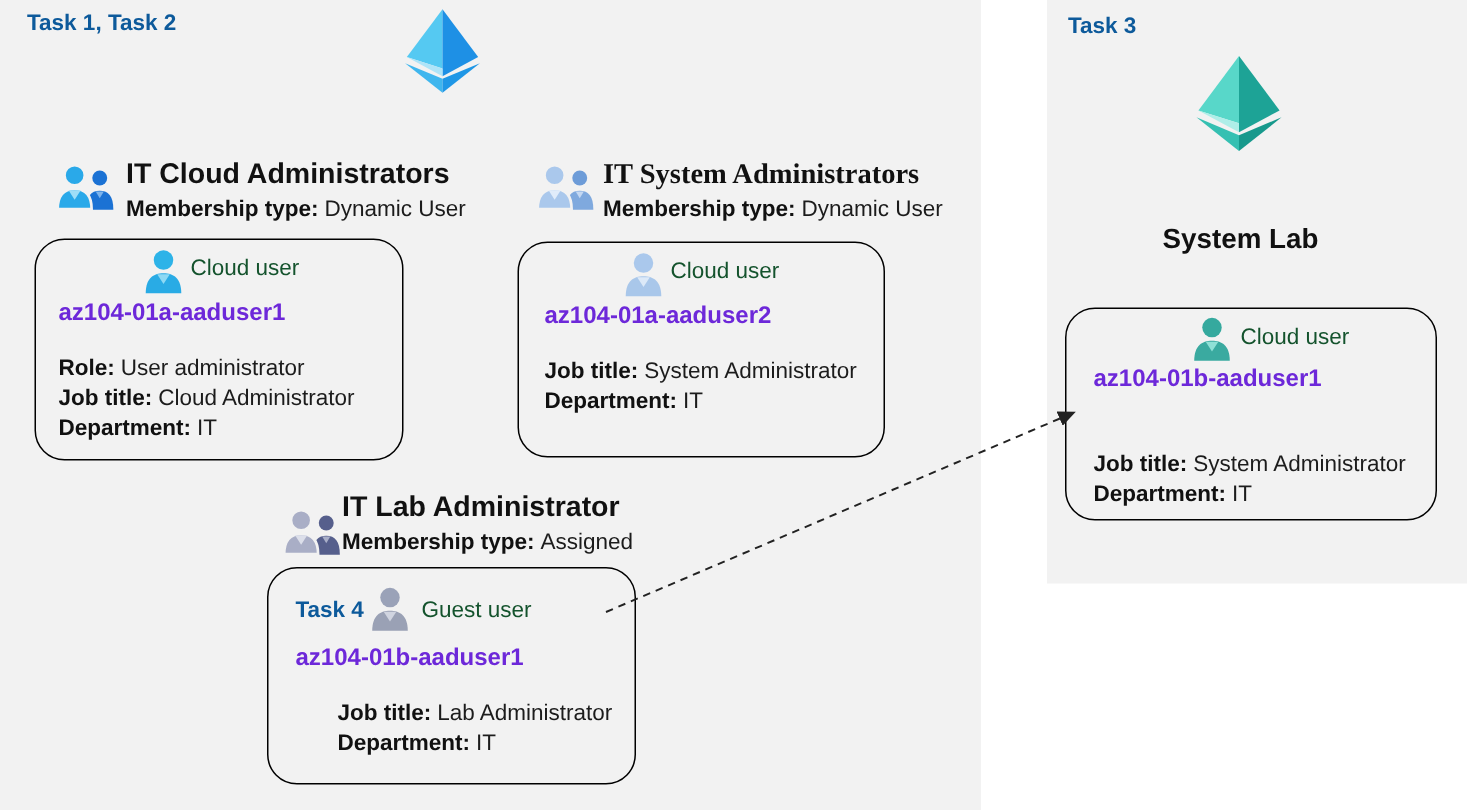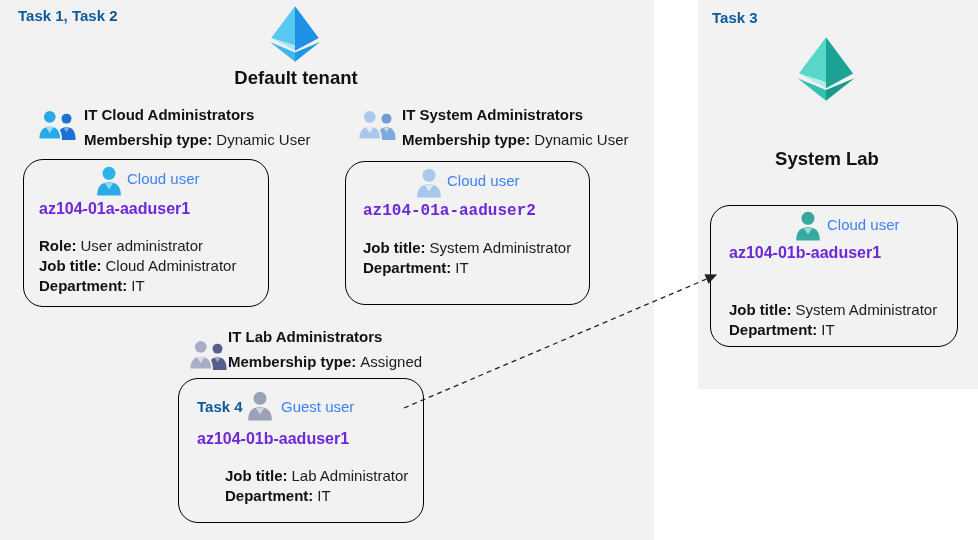--- a/index.html
+++ b/index.html
@@ -5,25 +5,25 @@
   * { margin:0; padding:0; box-sizing:border-box; }
   html,body { width:978px; height:540px; background:#ffffff; overflow:hidden;
               font-family:"Liberation Sans", sans-serif; color:#1c1c1c; }
   .stage { position:relative; width:978px; height:480px; }
   .panel { position:absolute; background:#f2f2f2; }
   .panel-left  { left:0; top:0; width:654px; height:540px; }
   .panel-right { left:698px; top:0; width:280px; height:389px; }
   .abs { position:absolute; }
   .task-label { font-weight:bold; font-size:15px; color:#0d5a9b; white-space:nowrap; }
   .tenant-title { font-weight:bold; font-size:18.5px; color:#111; text-align:center; white-space:nowrap; }
-  .group-name { font-weight:bold; font-size:15px; color:#111; white-space:nowrap; }
+  .group-name { font-weight:bold; font-size:19px; color:#111; white-space:nowrap; }
   .field-line { font-size:15px; color:#1c1c1c; line-height:20px; white-space:nowrap; }
   .field-line b { color:#111; margin-right:4px; }
   .user-card { position:absolute; border:1.6px solid #000; border-radius:20px; background:transparent; }
-  .user-type { font-size:15px; color:#3b82f6; white-space:nowrap; }
+  .user-type { font-size:15px; color:#14532d; white-space:nowrap; }
   .username { font-weight:bold; font-size:16px; color:#6d28d9; white-space:nowrap; }
   .fields .field-line { margin-bottom:0; }
   svg { display:block; }
   .overlay { position:absolute; left:0; top:0; width:978px; height:540px; pointer-events:none; }
 </style>
 </head>
 <body>
 
 <div class="stage">
 
@@ -33,21 +33,20 @@
   <div class="abs task-label" style="left:18px; top:7px;">Task 1, Task 2</div>
 
   <svg class="abs" style="left:259px; top:5px;" width="72" height="58" viewBox="0 0 100 100">
     <polygon points="50,2 9,57 50,70" fill="#55c9f2"></polygon>
     <polygon points="50,2 91,57 50,79" fill="#1e90e5"></polygon>
     <polygon points="9,57 50,70 50,79" fill="#aee4f8"></polygon>
     <polygon points="7,64 50,82 50,98" fill="#3fb6ee"></polygon>
     <polygon points="93,64 50,82 50,98" fill="#1f97e6"></polygon>
   </svg>
 
-  <div class="abs tenant-title" style="left:206px; top:67px; width:180px;">Default tenant</div>
 
   <svg class="abs" style="left:38px; top:108px;" width="38" height="33" viewBox="0 0 42 34">
     <circle cx="31.5" cy="10.5" r="5.5" fill="#1b72d4"></circle>
     <path d="M21.5,34 C21.5,24 25,20 31.5,20 C38,20 41.5,24 41.5,34 Z" fill="#1b72d4"></path>
     <polygon points="28.5,20.5 34.5,20.5 31.5,25.5" fill="#7db4ec"></polygon>
     <circle cx="13" cy="8.5" r="7.5" fill="#2aa9e9" stroke="#f2f2f2" stroke-width="2"></circle>
     <path d="M0.5,33.5 C0.5,22 6,18.5 13,18.5 C20,18.5 25.5,22 25.5,33.5 Z" fill="#2aa9e9" stroke="#f2f2f2" stroke-width="2"></path>
     <polygon points="8.5,19.5 17.5,19.5 13,26.5" fill="#9fdef7"></polygon>
   </svg>
   <div class="abs group-name" style="left:84px; top:106px;">IT Cloud Administrators</div>
@@ -71,48 +70,48 @@
   </div>
 
   <svg class="abs" style="left:358px; top:108px;" width="38" height="33" viewBox="0 0 42 34">
     <circle cx="31.5" cy="10.5" r="5.5" fill="#6d9cd8"></circle>
     <path d="M21.5,34 C21.5,24 25,20 31.5,20 C38,20 41.5,24 41.5,34 Z" fill="#7fa9de"></path>
     <polygon points="28.5,20.5 34.5,20.5 31.5,25.5" fill="#c4d8f2"></polygon>
     <circle cx="13" cy="8.5" r="7.5" fill="#aac8ec" stroke="#f2f2f2" stroke-width="2"></circle>
     <path d="M0.5,33.5 C0.5,22 6,18.5 13,18.5 C20,18.5 25.5,22 25.5,33.5 Z" fill="#aac8ec" stroke="#f2f2f2" stroke-width="2"></path>
     <polygon points="8.5,19.5 17.5,19.5 13,26.5" fill="#e0ecfa"></polygon>
   </svg>
-  <div class="abs group-name" style="left:402px; top:106px;">IT System Administrators</div>
+  <div class="abs group-name" style="left:402px; top:106px;font-family:Liberation Serif, serif;">IT System Administrators</div>
   <div class="abs field-line" style="left:402px; top:130px;">
     <b>Membership type:</b><span>Dynamic User</span>
   </div>
 
   <div class="user-card" style="left:345px; top:161px; width:245px; height:144px;">
     <svg class="abs" style="left:70px; top:6px;" width="26" height="30" viewBox="0 0 34 38">
       <circle cx="17" cy="9" r="8.5" fill="#aac8ec"></circle>
       <path d="M1.5,38 C1.5,25 8,20.5 17,20.5 C26,20.5 32.5,25 32.5,38 Z" fill="#a9c7ea"></path>
       <polygon points="11.5,21.5 22.5,21.5 17,30" fill="#dce9f8"></polygon>
     </svg>
     <div class="abs user-type" style="left:101px; top:10px;">Cloud user</div>
-    <div class="abs username" style="left:17px; top:40px;font-family:Liberation Mono, monospace;">az104-01a-aaduser2</div>
+    <div class="abs username" style="left:17px; top:40px;">az104-01a-aaduser2</div>
     <div class="abs fields" style="left:17px; top:76px;">
       <div class="field-line"><b>Job title:</b><span>System Administrator</span></div>
       <div class="field-line"><b>Department:</b><span>IT</span></div>
     </div>
   </div>
 
   <svg class="abs" style="left:189px; top:338px;" width="38" height="33" viewBox="0 0 42 34">
     <circle cx="31.5" cy="10.5" r="5.5" fill="#565f8c"></circle>
     <path d="M21.5,34 C21.5,24 25,20 31.5,20 C38,20 41.5,24 41.5,34 Z" fill="#565f8c"></path>
     <polygon points="28.5,20.5 34.5,20.5 31.5,25.5" fill="#a9afc9"></polygon>
     <circle cx="13" cy="8.5" r="7.5" fill="#a9aec6" stroke="#f2f2f2" stroke-width="2"></circle>
     <path d="M0.5,33.5 C0.5,22 6,18.5 13,18.5 C20,18.5 25.5,22 25.5,33.5 Z" fill="#a9aec6" stroke="#f2f2f2" stroke-width="2"></path>
     <polygon points="8.5,19.5 17.5,19.5 13,26.5" fill="#dcdfea"></polygon>
   </svg>
-  <div class="abs group-name" style="left:228px; top:328px;">IT Lab Administrators</div>
+  <div class="abs group-name" style="left:228px; top:328px;">IT Lab Administrator</div>
   <div class="abs field-line" style="left:228px; top:352px;">
     <b>Membership type:</b><span>Assigned</span>
   </div>
 
   <div class="user-card" style="left:178px; top:378px; width:246px; height:145px;padding-left:20px;">
     <div class="abs task-label" style="left:18px; top:19px;">Task 4</div>
     <svg class="abs" style="left:68px; top:12px;" width="26" height="30" viewBox="0 0 34 38">
       <circle cx="17" cy="9" r="8.5" fill="#9aa2b8"></circle>
       <path d="M1.5,38 C1.5,25 8,20.5 17,20.5 C26,20.5 32.5,25 32.5,38 Z" fill="#9aa1b5"></path>
       <polygon points="11.5,21.5 22.5,21.5 17,30" fill="#d0d4e0"></polygon>

